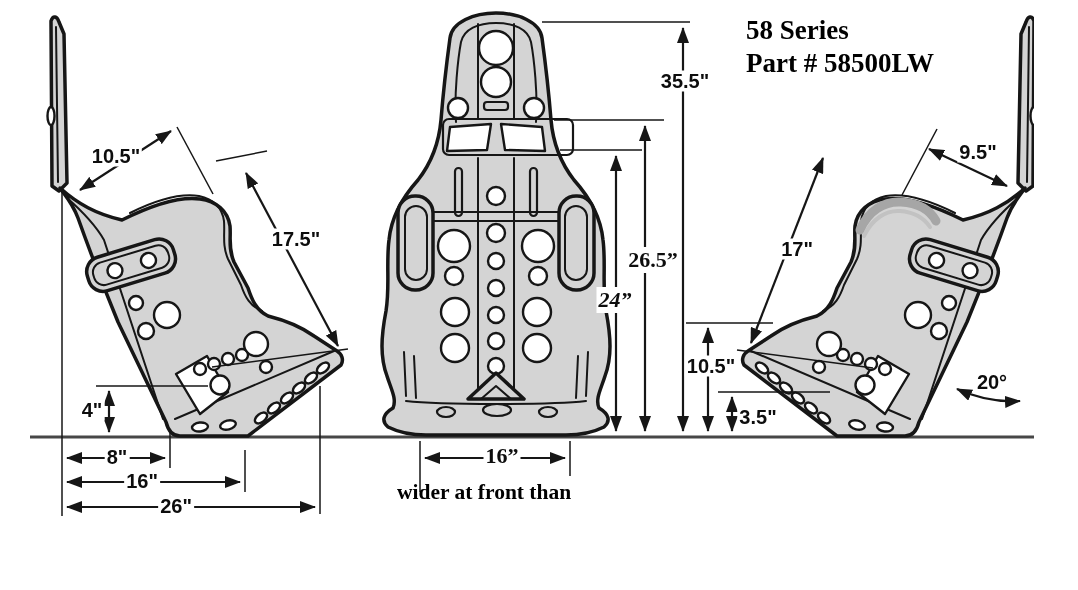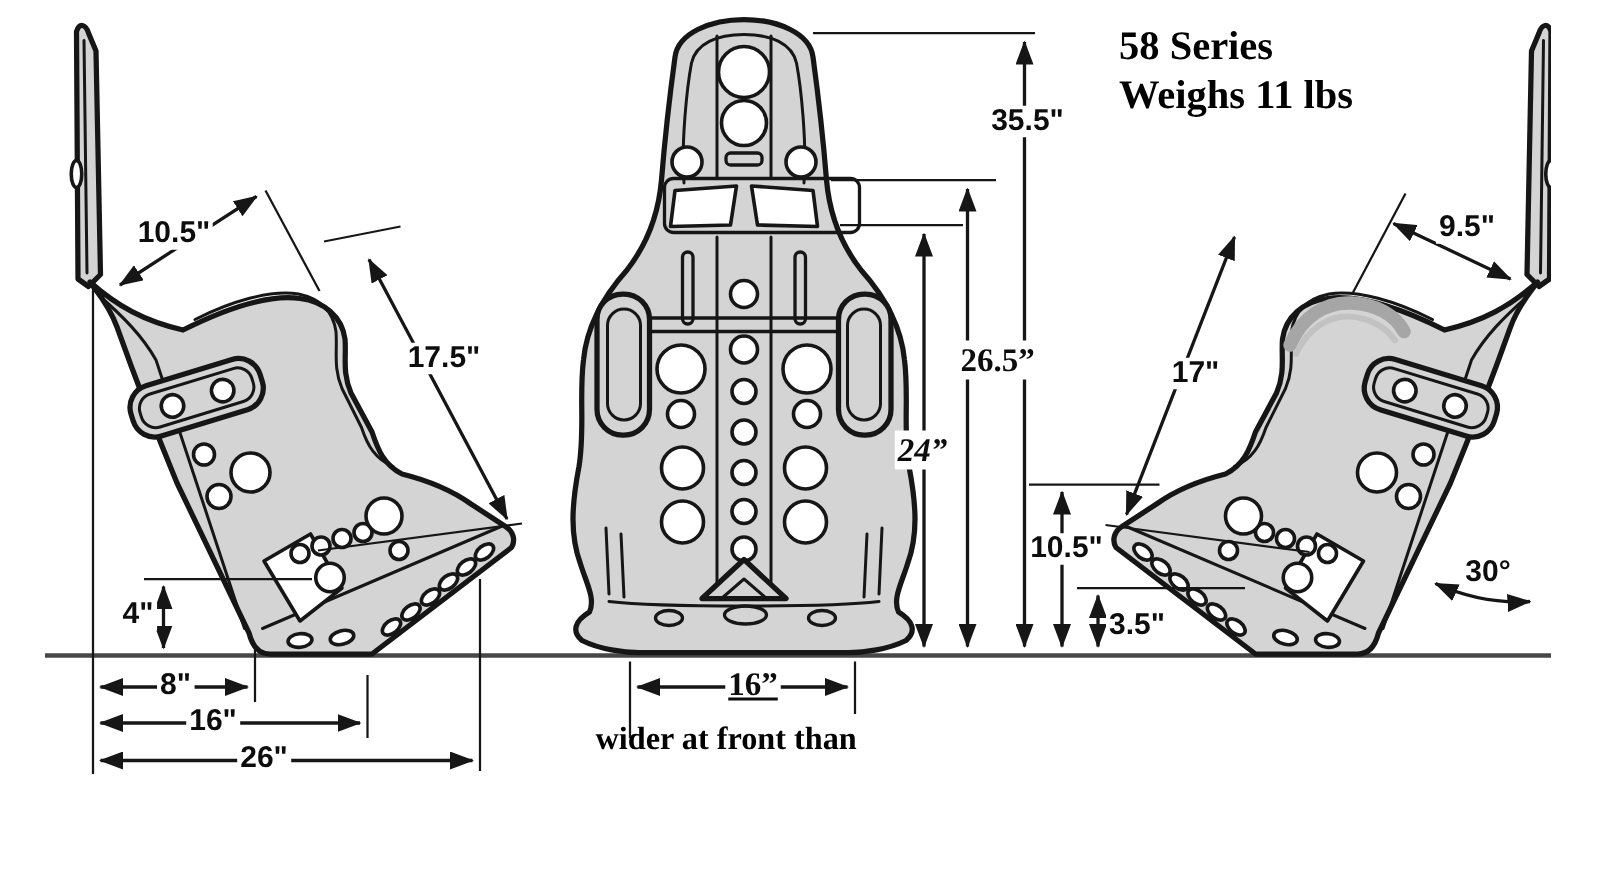--- a/index.html
+++ b/index.html
@@ -226,37 +226,37 @@
     <line class="t" x1="718" y1="392" x2="830" y2="392"></line>
     <line class="d" x1="732" y1="397" x2="732" y2="431" marker-start="url(#ah)" marker-end="url(#ah)"></line>
     <line class="t" x1="1035" y1="216" x2="1035" y2="431"></line>
     <line class="t" x1="737" y1="350" x2="873" y2="368"></line>
     <path class="d" d="M 957,389 Q 988,403 1020,401" marker-start="url(#ah)" marker-end="url(#ah)"></path>
   </g>
 </svg>
 
 <div class="title">
   <div>58 Series</div>
-  <div>Weighs 11 lbs</div>
+  <div>Part # 58500LW</div>
 </div>
 
 <div class="lbl" style="left:116px;top:156px;">10.5"</div>
 <div class="lbl" style="left:296px;top:239px;">17.5"</div>
 <div class="lbl" style="left:92px;top:410px;">4"</div>
 <div class="lbl" style="left:117px;top:457px;">8"</div>
 <div class="lbl" style="left:142px;top:481px;">16"</div>
 <div class="lbl" style="left:176px;top:506px;">26"</div>
 
 <div class="lbl" style="left:685px;top:81px;">35.5"</div>
-<div class="lbl serif" style="left:653px;top:240px;margin-left:12px;">26.5”</div>
+<div class="lbl serif" style="left:653px;top:260px;">26.5”</div>
 <div class="lbl serif" style="left:615px;top:300px;font-style:italic;">24”</div>
-<div class="lbl serif" style="left:502px;top:456px;text-decoration:underline;">16”</div>
+<div class="lbl serif" style="left:502px;top:456px;">16”</div>
 
 <div class="lbl" style="left:978px;top:152px;">9.5"</div>
 <div class="lbl" style="left:797px;top:249px;">17"</div>
 <div class="lbl" style="left:711px;top:366px;">10.5"</div>
 <div class="lbl" style="left:758px;top:417px;">3.5"</div>
-<div class="lbl" style="left:992px;top:382px;">30°</div>
+<div class="lbl" style="left:992px;top:382px;">20°</div>
 
 <div class="note">
   <div>wider at front than</div>
 </div>
 </div>
 
 </body></html>

